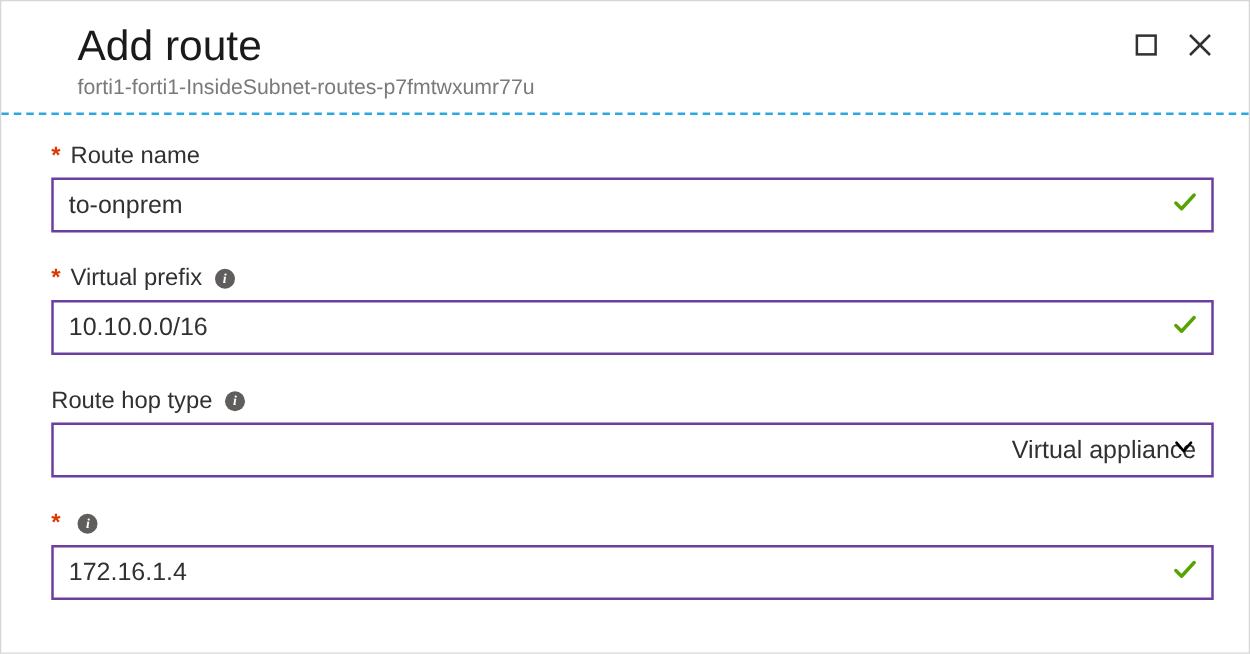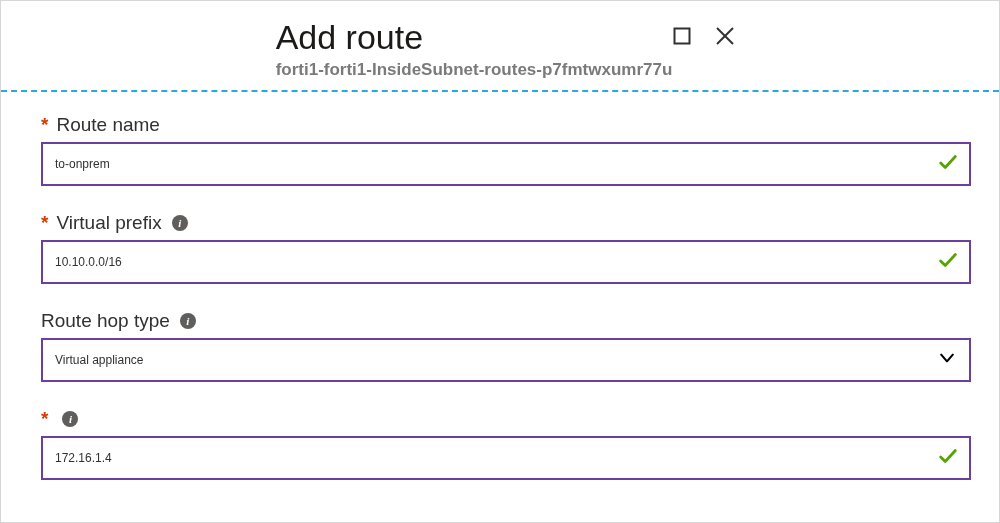--- a/index.html
+++ b/index.html
@@ -11,34 +11,35 @@
     border: 1px solid #d6d6d6;
   }
   .blade {
     padding: 18px 28px 0 40px;
     position: relative;
     height: 100%;
   }
   .header-row {
     display: flex;
     align-items: flex-start;
-    justify-content: center;
+    justify-content: space-between;
+    margin-left: 21px;
   }
   .title {
     font-size: 34px;
     font-weight: 400;
     line-height: 1.1;
     color: #1b1a19;
     letter-spacing: 0px;
   }
   .subtitle {
     font-size: 17px;
     color: #7a7a7a;
     margin-top: 4px;
-    font-weight: 700;
+    font-weight: 400;
   }
   .header-controls {
     display: flex;
     align-items: center;
     gap: 22px;
     margin-top: 6px;
   }
   .hdr-icon { cursor: pointer; color: #323130; }
   .divider {
     border: none;
@@ -78,21 +79,21 @@
     display: flex;
     align-items: center;
     border: 2px solid #6b3fa0;
     height: 44px;
     background: #fff;
   }
   .input-wrap input, .input-wrap .select-text {
     flex: 1;
     border: none;
     outline: none;
-    font-size: 12px;
+    font-size: 20px;
     padding: 0 12px;
     color: #323130;
     background: transparent;
     font-family: inherit;
   }
   .check-icon {
     position: absolute;
     right: 10px;
     top: 50%;
     transform: translateY(-50%);
@@ -100,21 +101,21 @@
     pointer-events: none;
   }
   .chevron-icon {
     position: absolute;
     right: 12px;
     top: 50%;
     transform: translateY(-50%);
     color: #000;
     pointer-events: none;
   }
-  .select-text { line-height: 40px; cursor: pointer;}
+  .select-text { line-height: 40px; cursor: pointer; text-align: right;}
 </style>
 </head>
 <body>
 
 <div class="blade">
 
   <div class="header-row">
     <div>
       <h1 class="title">Add route</h1>
       <div class="subtitle">forti1-forti1-InsideSubnet-routes-p7fmtwxumr77u</div>

